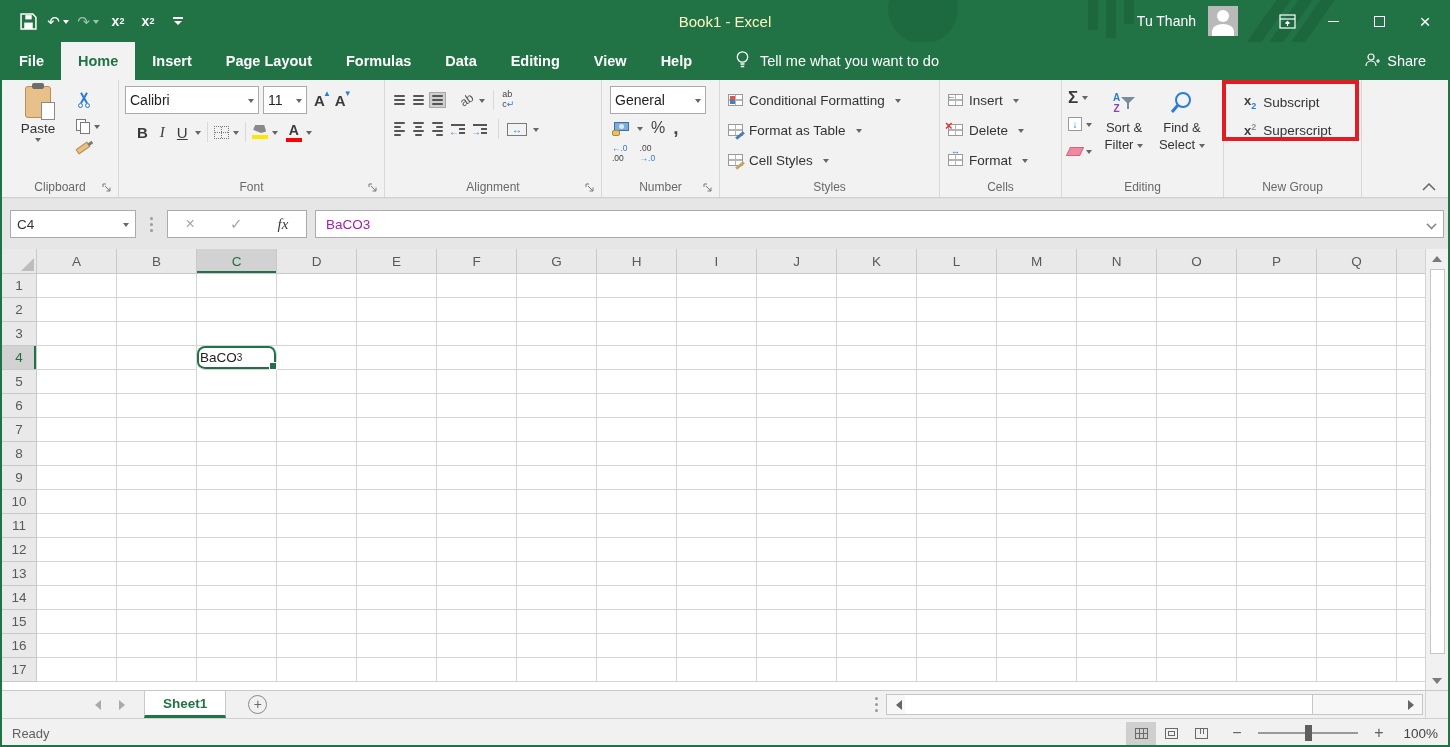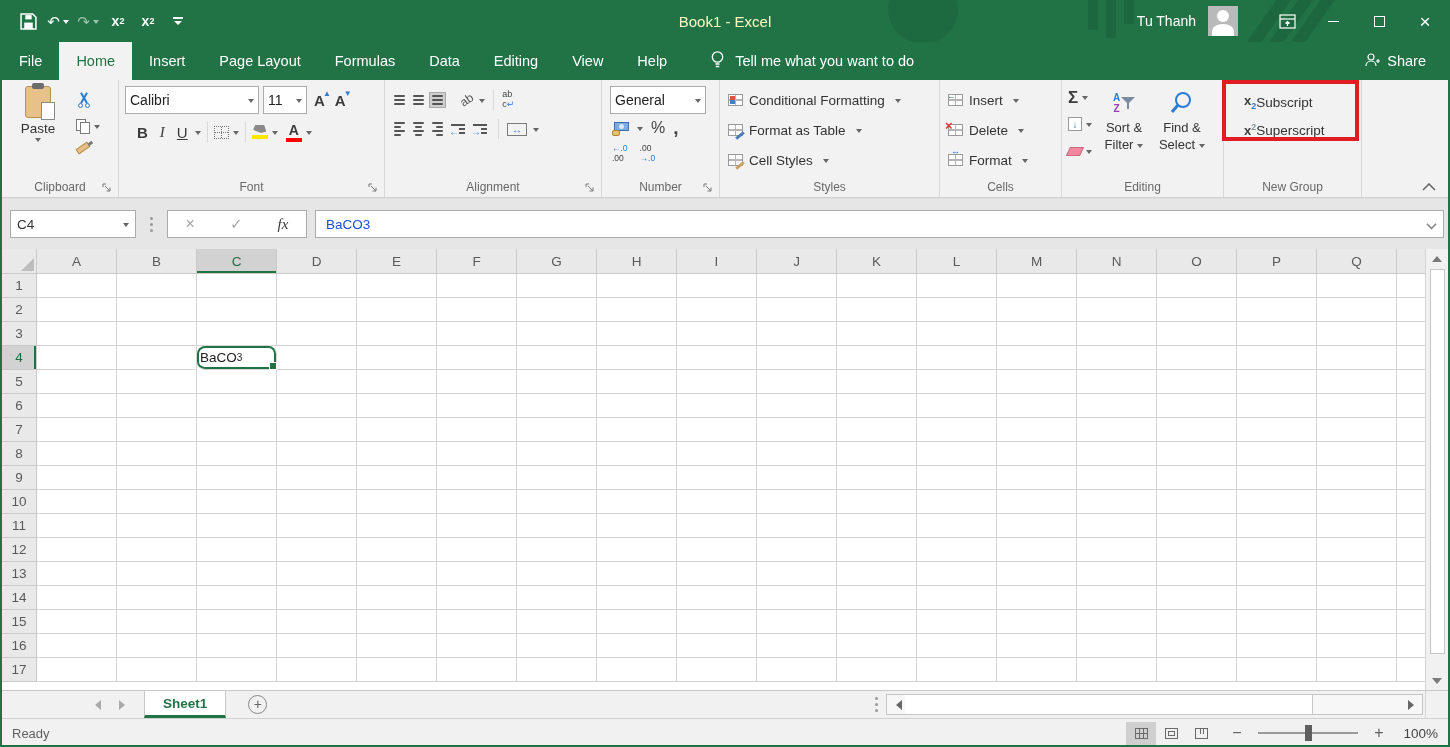--- a/index.html
+++ b/index.html
@@ -160,38 +160,38 @@
   .funnel { position:relative; width:14px; height:14px; }
   .funnel:before { content:""; position:absolute; top:1px; left:0; border-left:7px solid transparent; border-right:7px solid transparent; border-top:7px solid #7a8ba0; }
   .funnel:after { content:""; position:absolute; top:7px; left:6px; width:2px; height:6px; background:#7a8ba0; }
   .bl2 { line-height:1.3; }
   .bl2 .ln { display:inline; }
   .inl { display:flex; align-items:center; justify-content:center; }
 
   
   .g-new { width:138px; border-right:1px solid #d8d8d8; }
   .redbox { position:absolute; left:-2px; top:0px; width:137px; height:61px; border:4px solid #e11d23; pointer-events:none; }
-  .ngrow { display:flex; align-items:center; height:28px; padding-left:18px; font-size:13.5px; color:#333; }
+  .ngrow { display:flex; align-items:center; gap:7px; height:28px; padding-left:18px; font-size:13.5px; color:#333; }
   .xsub, .xsup { font-weight:bold; font-size:13px; color:#3f3f3f; }
   .xsub sub { font-size:9px; color:#2b7cd3; }
   .xsup sup { font-size:9px; color:#8996a3; }
   .collapse { position:absolute; right:12px; bottom:6px; }
   .collapse svg { display:block; }
 
   
   .fbar { height:51px; background:#e6e6e6; display:flex; align-items:center; padding:0 4px 0 8px; gap:8px; border-top:1px solid #e0e0e0; }
   .namebox { width:126px; height:28px; background:#fff; border:1px solid #ababab; display:flex; align-items:center; padding:0 6px; color:#333; font-size:13.5px; }
   .namebox .dcaret { margin-left:auto; }
   .dragdots { display:flex; flex-direction:column; gap:3px; padding:0 6px; }
   .dragdots i { width:3px; height:3px; border-radius:50%; background:#9a9a9a; }
   .fxbox { width:140px; height:28px; background:#fff; border:1px solid #ababab; display:flex; align-items:center; justify-content:space-around; }
   .fxbox .x { color:#a5a5a5; font-size:16px; }
   .fxbox .ck { color:#a5a5a5; font-size:15px; }
   .fxbox .fx { font-family:"Liberation Serif","DejaVu Serif",serif; font-style:italic; font-size:15px; color:#3b3b3b; }
-  .finput { flex:1; height:28px; background:#fff; border:1px solid #ababab; display:flex; align-items:center; padding:0 10px; color:#1d4ed8; font-size:13.5px; position:relative; }
+  .finput { flex:1; height:28px; background:#fff; border:1px solid #ababab; display:flex; align-items:center; padding:0 10px; color:#a21caf; font-size:13.5px; position:relative; }
   .fchev { position:absolute; right:8px; top:9px; width:8px; height:8px; }
   .fchev:before { content:""; position:absolute; left:0; top:0; width:7px; height:7px; border-right:2px solid #8a8a8a; border-bottom:2px solid #8a8a8a; transform:rotate(45deg) scale(.8); }
 
   
   .gridwrap { position:relative; height:441px; background:#fff; overflow:hidden; }
   .headrow { display:flex; height:25px; }
   .corner { width:35px; height:25px; background:#e9e9e9; border-right:1px solid #c9c9c9; border-bottom:1px solid #c9c9c9; position:relative; }
   .corner:after { content:""; position:absolute; right:2px; bottom:2px; border-left:13px solid transparent; border-bottom:13px solid #bdbdbd; }
   .col-h { width:80px; height:25px; background:#e9e9e9; border-right:1px solid #c9c9c9; border-bottom:1px solid #c9c9c9; display:flex; align-items:center; justify-content:center; color:#5a5a5a; font-size:13.5px; }
   .col-h.hl { background:#d2d2d2; color:#1f6e43; box-shadow:inset 0 -2px 0 #217346; }
@@ -305,21 +305,21 @@
           <i></i>
         </span>
       <span class="winbtn maximize">
           <i></i>
         </span>
       <span class="winbtn closebtn">×</span>
     </div>
   </div>
 
   <div class="tabrow">
-    <div id="ribbon-tabs" style="display:flex;">
+    <div id="ribbon-tabs" style="display:flex;font-weight:bold;">
         <div class="rtab">File</div>
         <div class="rtab active">Home</div>
         <div class="rtab">Insert</div>
         <div class="rtab">Page Layout</div>
         <div class="rtab">Formulas</div>
         <div class="rtab">Data</div>
         <div class="rtab">Editing</div>
         <div class="rtab">View</div>
         <div class="rtab">Help</div>
       </div>

